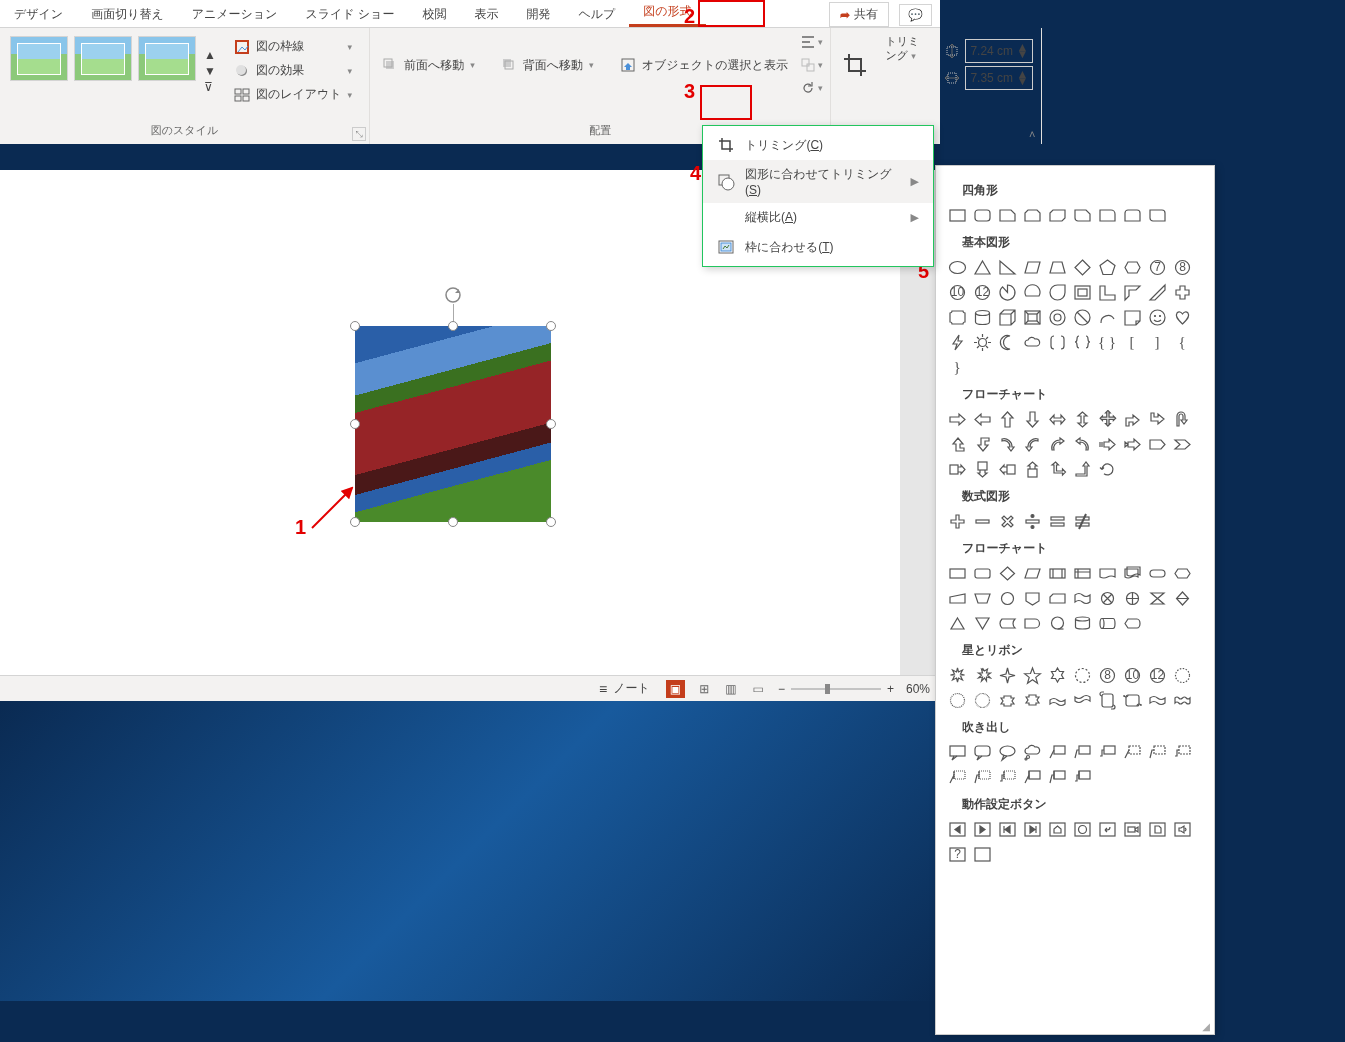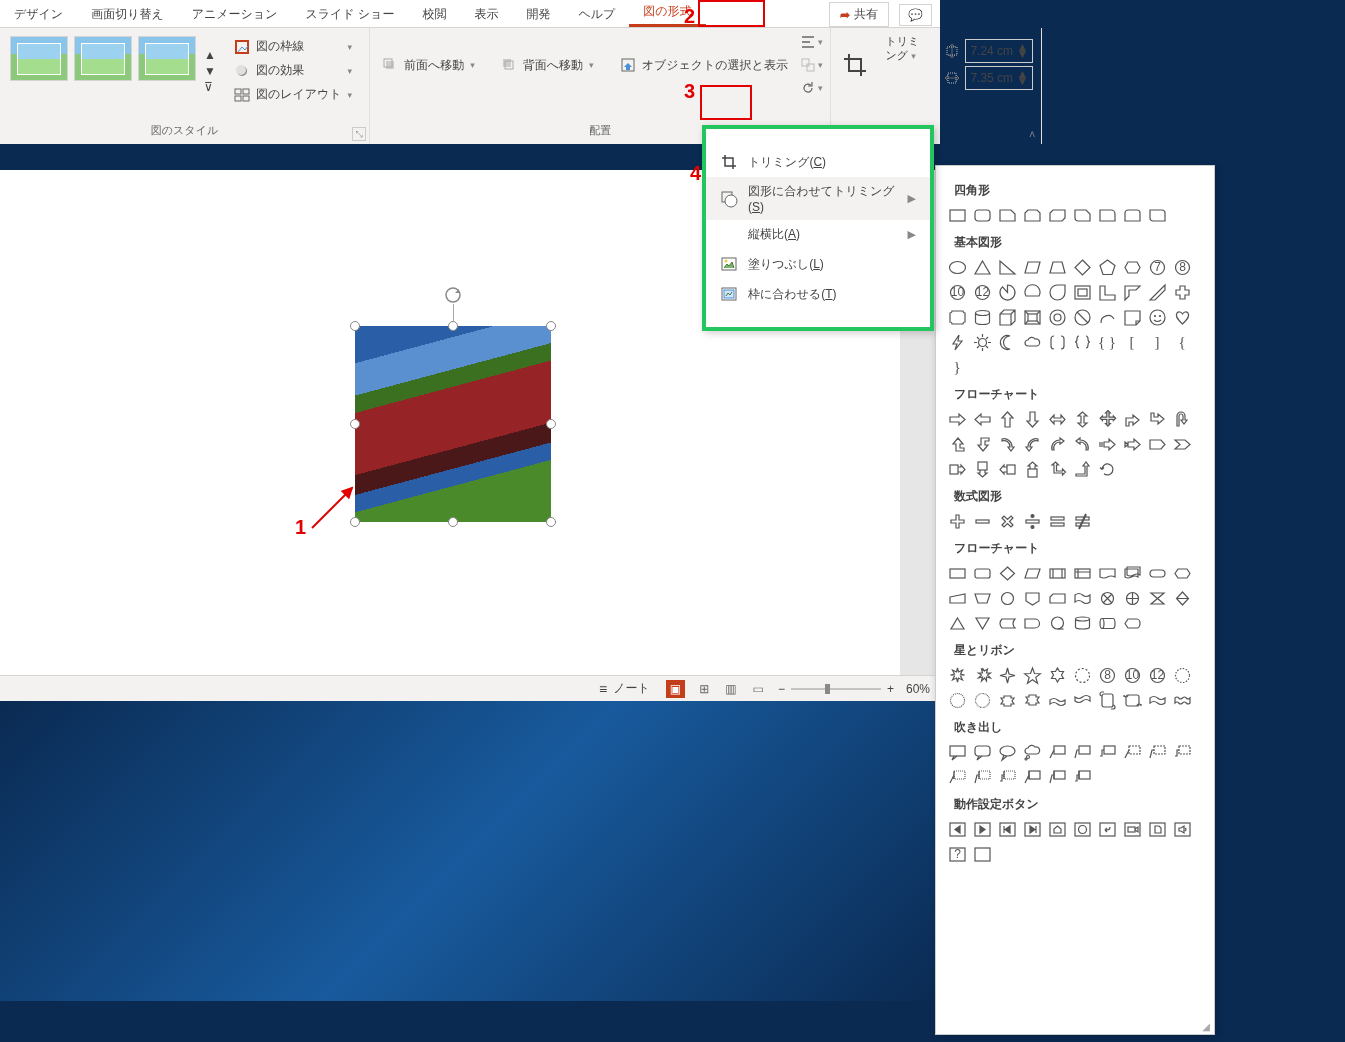--- a/index.html
+++ b/index.html
@@ -51,28 +51,28 @@
 .status{width:940px;height:26px;background:#f3f2f1;border-top:1px solid #d4d4d4;display:flex;align-items:center;padding:0 10px;gap:12px}
 .status .right{margin-left:auto;display:flex;align-items:center;gap:12px}
 .view-btn{padding:2px;color:#666}
 .view-btn.active{background:#c43e1c;color:#fff;padding:2px 4px}
 .zoom-slider{display:flex;align-items:center;gap:6px;font-size:14px;color:#666}
 .slider-track{width:90px;height:2px;background:#c4c4c4;position:relative}
 .slider-thumb{position:absolute;left:38%;top:-4px;width:5px;height:10px;background:#888}
 
 .desk{width:940px;height:300px;background:linear-gradient(135deg,#0a2a52,#185a9d,#0a2a52)}
 
-.menu{position:absolute;left:702px;top:125px;width:232px;background:#fff;border:4px solid #22c55e;box-shadow:2px 2px 8px rgba(0,0,0,.2);padding:18px 0;z-index:50}
+.menu{position:absolute;left:702px;top:125px;width:232px;background:#fff;border:1px solid #22c55e;box-shadow:2px 2px 8px rgba(0,0,0,.2);padding:4px 0;z-index:50}
 .menu-item{display:flex;align-items:center;gap:10px;padding:6px 14px;position:relative}
 .menu-item svg{width:18px;height:18px;flex:none}
 .menu-item .arrow{margin-left:auto;font-size:11px;color:#888}
 .menu-item u{text-decoration:underline}
 
 .gallery{position:absolute;left:935px;top:165px;width:280px;background:#fff;border:1px solid #ccc;box-shadow:2px 2px 8px rgba(0,0,0,.2);padding:8px 10px 6px;z-index:40;height:870px;overflow:hidden}
-.cat{font-weight:600;font-size:12px;margin:8px 8px 5px}
+.cat{font-weight:600;font-size:12px;margin:8px 16px 5px}
 .shape-row{display:flex;flex-wrap:wrap;gap:3px;margin-bottom:6px}
 .sh{width:22px;height:22px;display:flex;align-items:center;justify-content:center;color:#555}
 .sh svg{width:19px;height:19px;stroke:#555;stroke-width:1.2;fill:none}
 .sh.txt{font-size:15px;font-family:serif}
 .gallery-resize{position:absolute;right:4px;bottom:2px;font-size:10px;color:#aaa}
 
 .crop-btn{flex-direction:column;align-items:center;width:48px;padding:2px;position:relative}
 .crop-btn .lbl{font-size:11px;line-height:1.1;text-align:center}
 .crop-btn .chev2{font-size:9px;color:#888}
 .arrange-col{display:flex;gap:18px;padding:2px}
@@ -318,28 +318,20 @@
     <span class="arrow">▶</span>
   </div>
   <div class="menu-item">
     <span style="width:18px"></span>
     <span><span>縦横比(</span><u>A</u><span>)</span></span>
     <span class="arrow">▶</span>
   </div>
   <div class="menu-item">
     <svg viewBox="0 0 18 18">
         <rect x="2" y="3" width="14" height="12" fill="none" stroke="#666"></rect>
-        <path d="M4 13l3-4 2 2 3-4 2 6" fill="#7ab56b" stroke="#4a7a3a"></path>
-        <circle cx="6" cy="6" r="1.5" fill="#f2c84b"></circle>
-      </svg>
-    <span><span>塗りつぶし(</span><u>L</u><span>)</span></span>
-  </div>
-  <div class="menu-item">
-    <svg viewBox="0 0 18 18">
-        <rect x="2" y="3" width="14" height="12" fill="none" stroke="#666"></rect>
         <rect x="4" y="5" width="10" height="8" fill="#cfe4f7" stroke="#4a90d9"></rect>
         <path d="M6 11l2-3 2 2 2-3" stroke="#4a7a3a" fill="none"></path>
       </svg>
     <span><span>枠に合わせる(</span><u>T</u><span>)</span></span>
   </div>
 </div>
 
 <div class="gallery">
   <div class="cat">四角形</div>
   <div class="shape-row">

